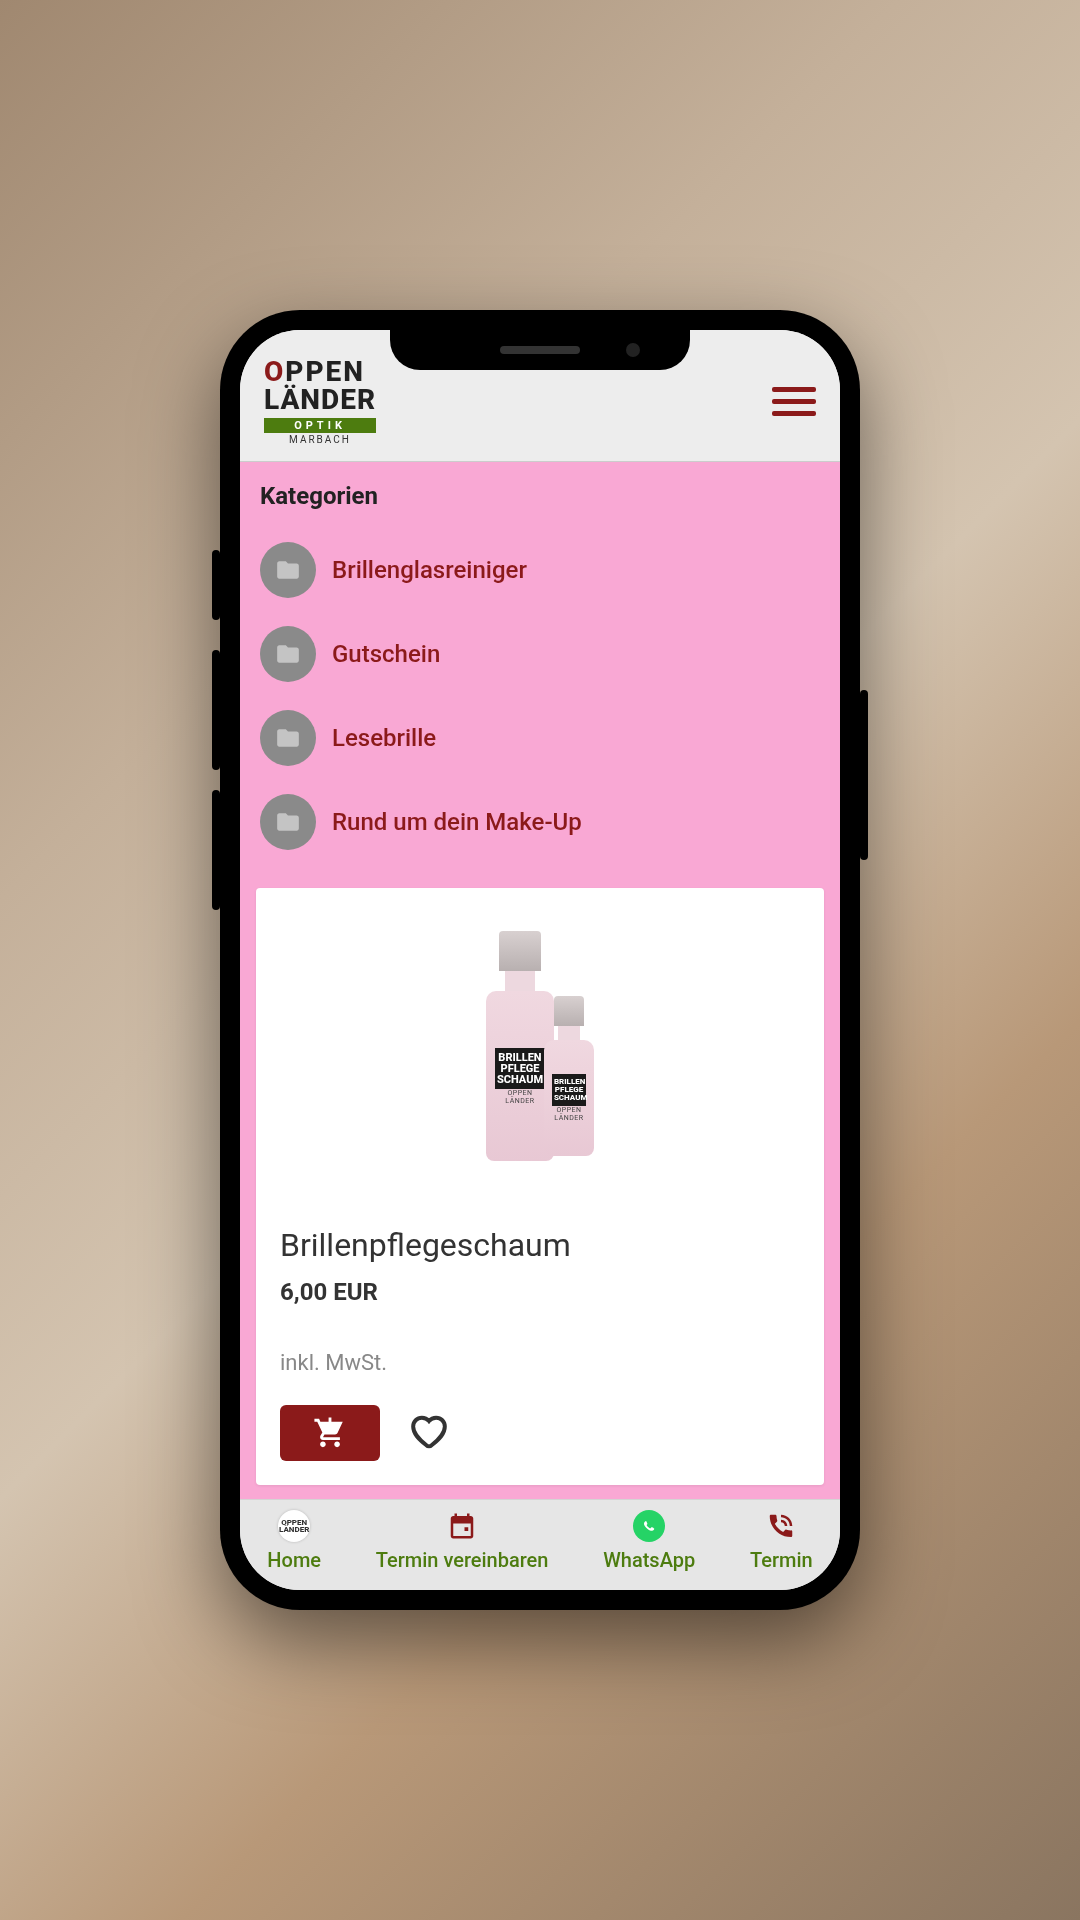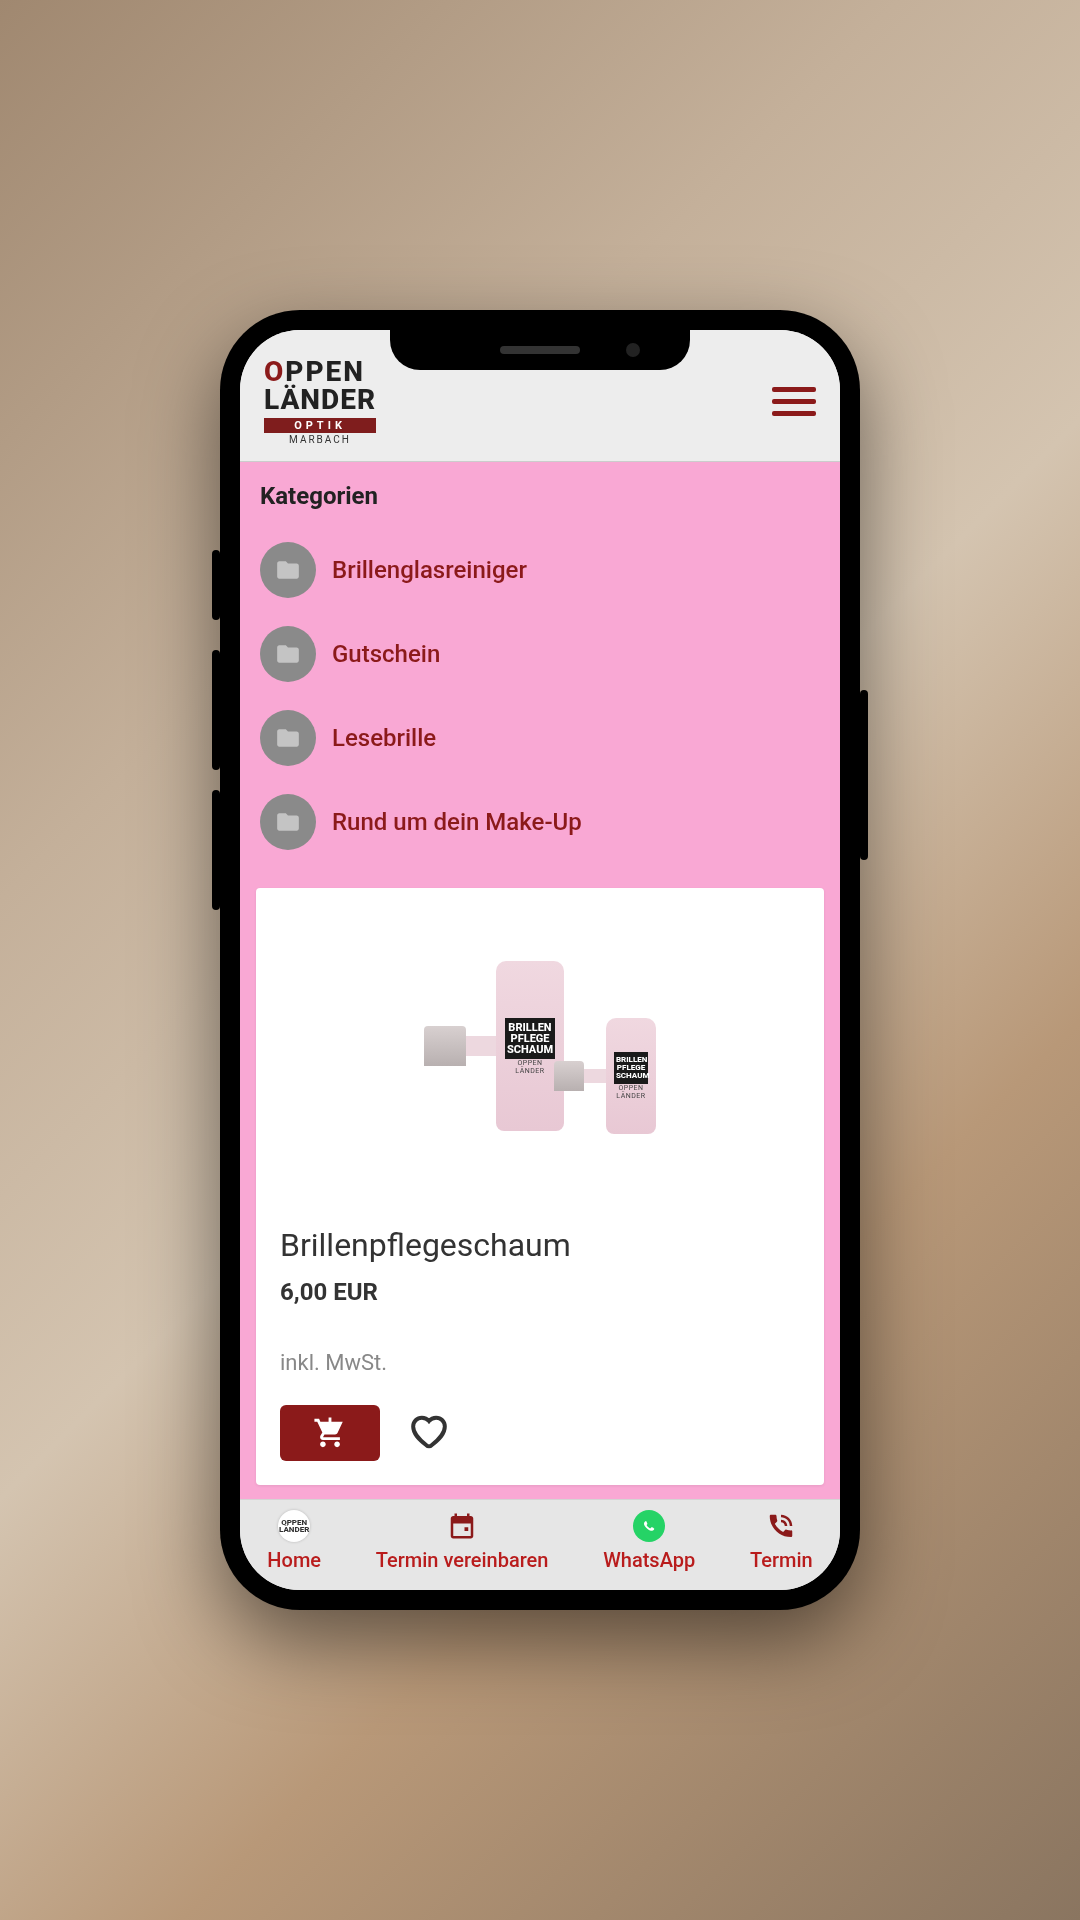--- a/index.html
+++ b/index.html
@@ -74,21 +74,21 @@
   .logo {
     display: flex;
     flex-direction: column;
     line-height: 1;
   }
   .logo-line1 { font-size: 28px; font-weight: 800; letter-spacing: 2px; color: #222; }
   .logo-line1 .first { color: #8b1a1a; }
   .logo-line2 { font-size: 28px; font-weight: 800; letter-spacing: 1px; color: #222; }
   .logo-optik {
     margin-top: 4px;
-    background: #7f1d1d;
+    background: #4d7c0f;
     color: #fff;
     font-size: 11px;
     padding: 2px 6px;
     letter-spacing: 4px;
     text-align: center;
     font-weight: 700;
   }
   .logo-sub { font-size: 10px; letter-spacing: 2px; color: #333; text-align:center; margin-top:2px;}
   .hamburger { display: flex; flex-direction: column; gap: 7px; cursor: pointer; }
   .hamburger span { width: 44px; height: 5px; background: #8b1a1a; border-radius: 2px; }
@@ -109,20 +109,21 @@
   .product-card {
     margin-top: 24px;
     background: #fff;
     border-radius: 4px;
     padding: 18px 24px 24px;
     box-shadow: 0 1px 3px rgba(0,0,0,0.08);
   }
   .product-img-wrap { height: 280px; display:flex; align-items:center; justify-content:center; gap: -10px; }
   .bottle {
     display: flex;
+    flex-direction: column;
     align-items: center;
     position: relative;
   }
   .bottle-cap {
     border-radius: 4px 4px 0 0;
     background: linear-gradient(#d8d0d0, #b8b0b0);
   }
   .bottle-neck { background: rgba(230,200,210,0.7); }
   .bottle-body {
     background: linear-gradient(#f0d8e0, #e8c8d4);
@@ -164,21 +165,21 @@
     display: flex;
     justify-content: space-around;
     align-items: flex-end;
     padding: 10px 0 18px;
     background: #e6e6e6;
     border-top: 1px solid #d4d4d4;
   }
   .nav-item { display: flex; flex-direction: column; align-items: center; gap: 6px; cursor: pointer; }
   .nav-icon { width: 32px; height: 32px; display:flex; align-items:center; justify-content:center; }
   .nav-icon svg { width: 30px; height: 30px; }
-  .nav-label { font-size: 20px; color: #b91c1c; font-weight: 500; }
+  .nav-label { font-size: 20px; color: #4d7c0f; font-weight: 500; }
   .nav-home-icon {
     width: 32px; height: 32px; border-radius: 50%; background: #fff;
     display:flex; align-items:center; justify-content:center;
     font-size: 8px; line-height:0.9; font-weight:800; color:#333; text-align:center;
     box-shadow: 0 0 3px rgba(0,0,0,0.2);
   }
   .whatsapp-icon {
     width: 32px; height: 32px; border-radius: 50%; background: #25d366;
     display:flex; align-items:center; justify-content:center;
   }

